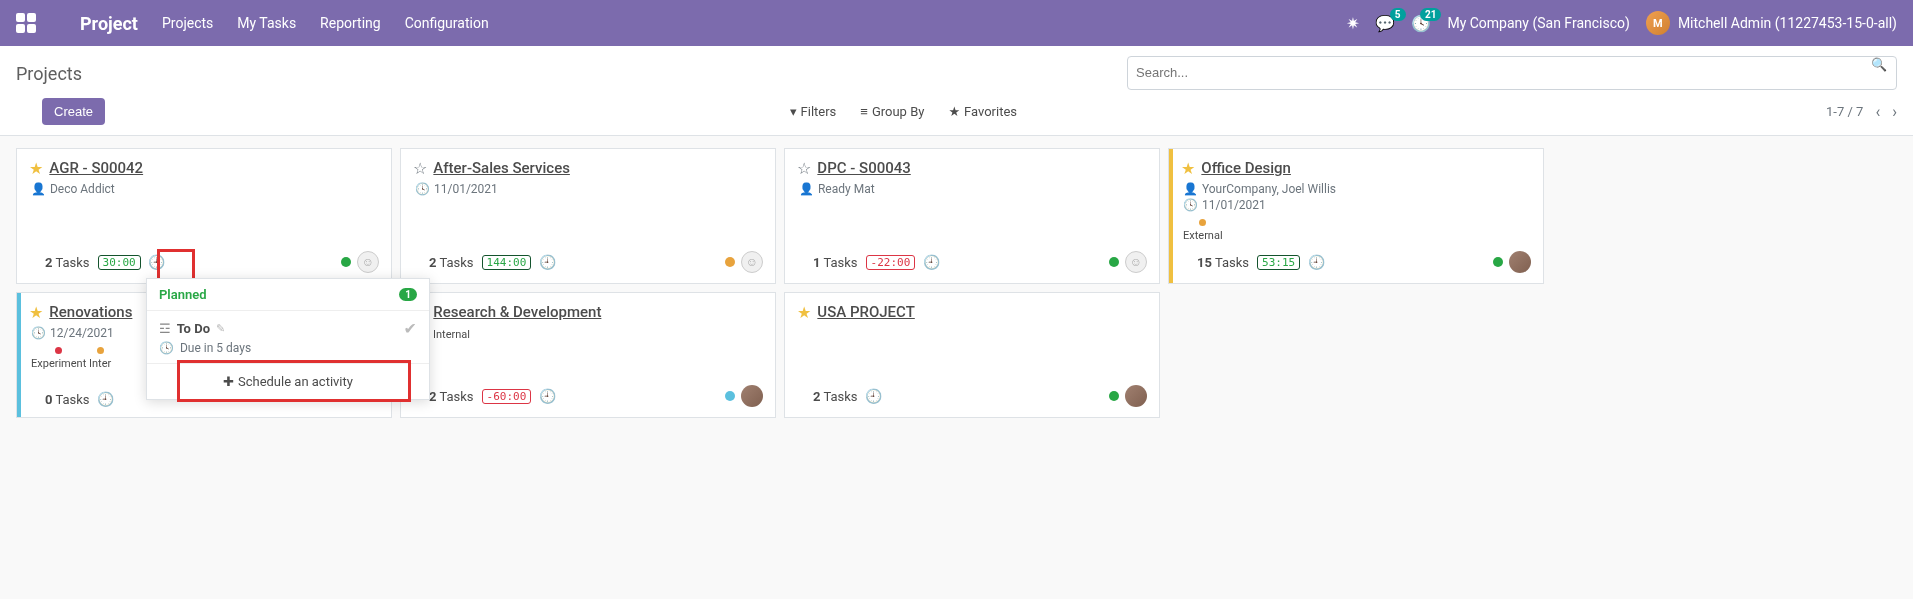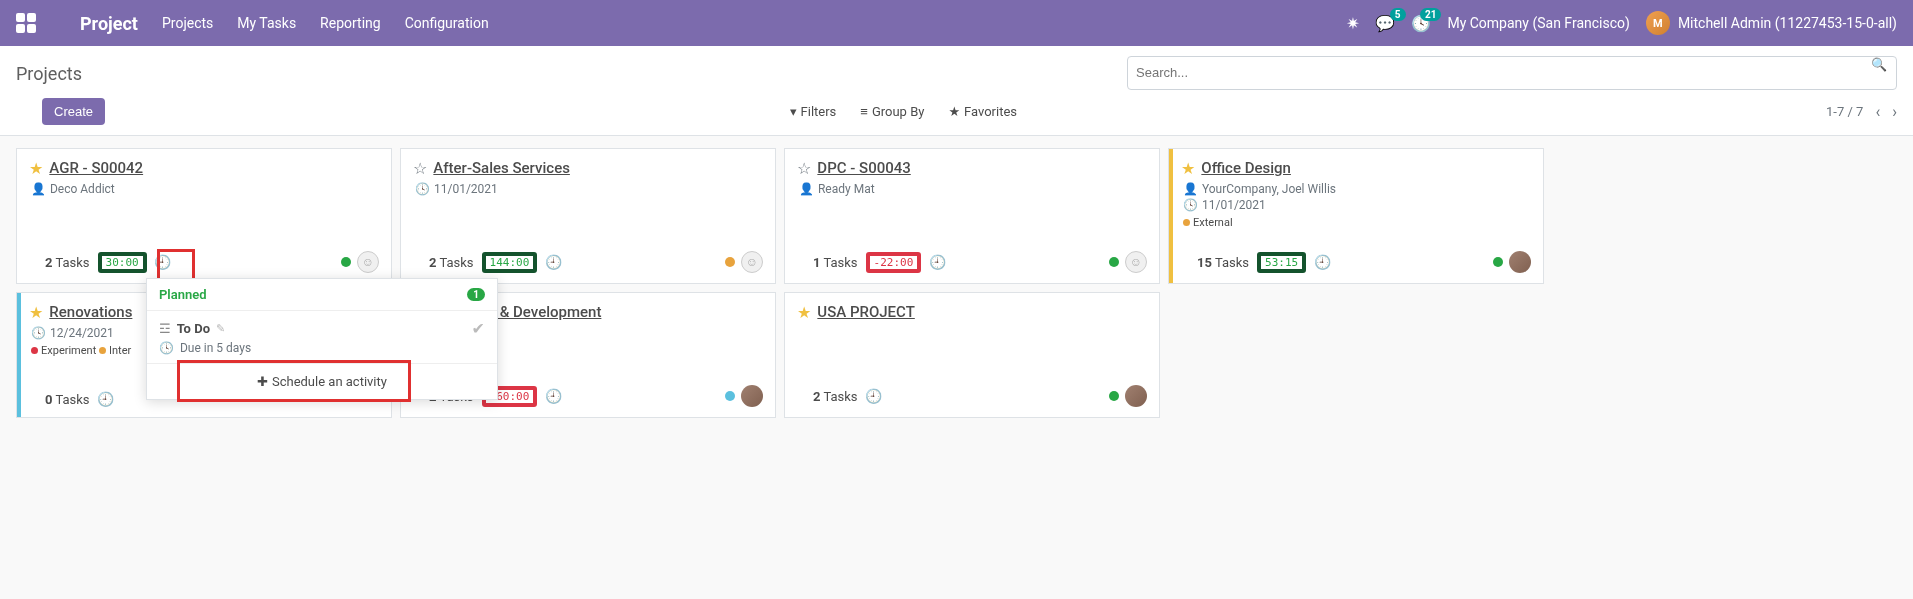--- a/index.html
+++ b/index.html
@@ -35,37 +35,37 @@
 .card { background: #fff; border: 1px solid #dee2e6; width: 376px; padding: 10px 12px; position: relative; display: flex; flex-direction: column; min-height: 136px; }
 .card.tall { min-height: 136px; }
 .card-border { position: absolute; left: 0; top: 0; bottom: 0; width: 4px; }
 .card-head { display: flex; align-items: flex-start; gap: 6px; margin-bottom: 4px; }
 .fav { color: #f0c040; font-size: 16px; cursor: pointer; }
 .fav.off { color: #6c757d; }
 .card-title { font-size: 15px; color: #4c4c4c; font-weight: 500; text-decoration: underline; }
 .card-sub { color: #6c757d; font-size: 12px; display: flex; align-items: center; gap: 4px; margin-bottom: 2px; margin-left: 2px; }
 .card-sub .icon { color: #aaa; }
 .tag-row { margin-left: 2px; margin-top: 2px; font-size: 11px; }
-.tag { display: inline-flex; align-items: center; gap: 3px; }
+.tag { display: inline-flex; align-items: center; gap: 3px; flex-direction: column; }
 .tag-dot { width: 7px; height: 7px; border-radius: 50%; display: inline-block; }
 .card-foot { margin-top: auto; display: flex; align-items: center; gap: 8px; padding-top: 8px; }
 .tasks-count { font-size: 13px; margin-left: 16px; }
 .tasks-count b { color: #4c4c4c; font-weight: 700; }
-.hours-badge { border: 4px solid #14532d; color: #28a745; padding: 0 4px; border-radius: 3px; font-size: 11px; font-family: monospace; }
+.hours-badge { border: 1px solid #14532d; color: #28a745; padding: 0 4px; border-radius: 3px; font-size: 11px; font-family: monospace; }
 .hours-badge.red { border-color: #dc3545; color: #dc3545; }
 .clock { color: #ccc; font-size: 14px; }
 .clock.green { color: #28a745; }
 .foot-right { margin-left: auto; display: flex; align-items: center; gap: 6px; }
 .status-dot { width: 10px; height: 10px; border-radius: 50%; display: inline-block; }
 .avatar-circle { width: 22px; height: 22px; border-radius: 50%; border: 1px solid #ccc; background: #f0f0f0; display: flex; align-items: center; justify-content: center; font-size: 12px; color: #aaa; }
 .avatar-circle.pic { background: linear-gradient(135deg,#a08070,#806050); border: none; color: #fff; }
 
 .highlight-box { position: absolute; border: 3px solid #e03030; pointer-events: none; }
 
-.popover { position: absolute; background: #fff; border: 1px solid #dee2e6; box-shadow: 0 2px 12px rgba(0,0,0,.15); width: 352px; z-index: 10; }
+.popover { position: absolute; background: #fff; border: 1px solid #dee2e6; box-shadow: 0 2px 12px rgba(0,0,0,.15); width: 284px; z-index: 10; }
 .pop-head { display: flex; align-items: center; justify-content: space-between; padding: 8px 12px; border-bottom: 1px solid #eee; }
 .pop-title { color: #28a745; font-weight: 600; font-size: 13px; }
 .pop-badge { background: #28a745; color: #fff; font-size: 10px; padding: 1px 6px; border-radius: 10px; font-weight: bold; }
 .pop-body { padding: 8px 12px; }
 .pop-row { display: flex; align-items: center; gap: 6px; font-size: 13px; }
 .pop-row .check { margin-left: auto; color: #bbb; font-size: 16px; }
 .pop-sub { display: flex; align-items: center; gap: 6px; font-size: 12px; color: #6c757d; margin-top: 3px; }
 .pop-foot { border-top: 1px solid #eee; text-align: center; padding: 10px; cursor: pointer; font-size: 13px; display: flex; justify-content: center; align-items: center; gap: 4px; }
 .pencil { color: #bbb; font-size: 11px; }
 </style>

